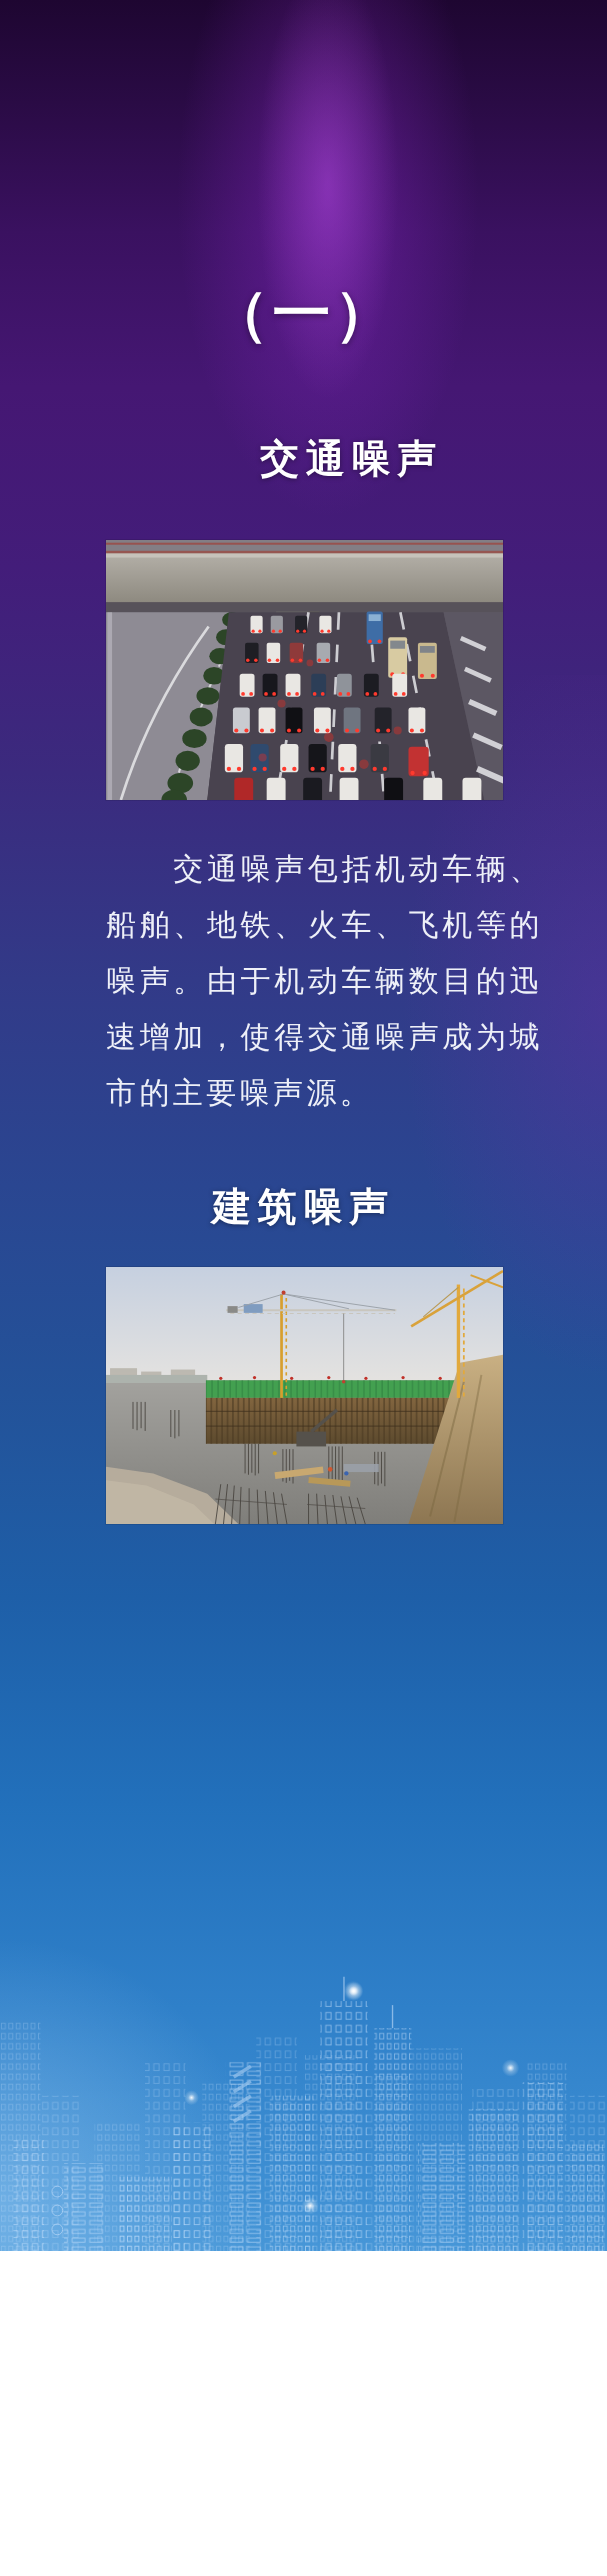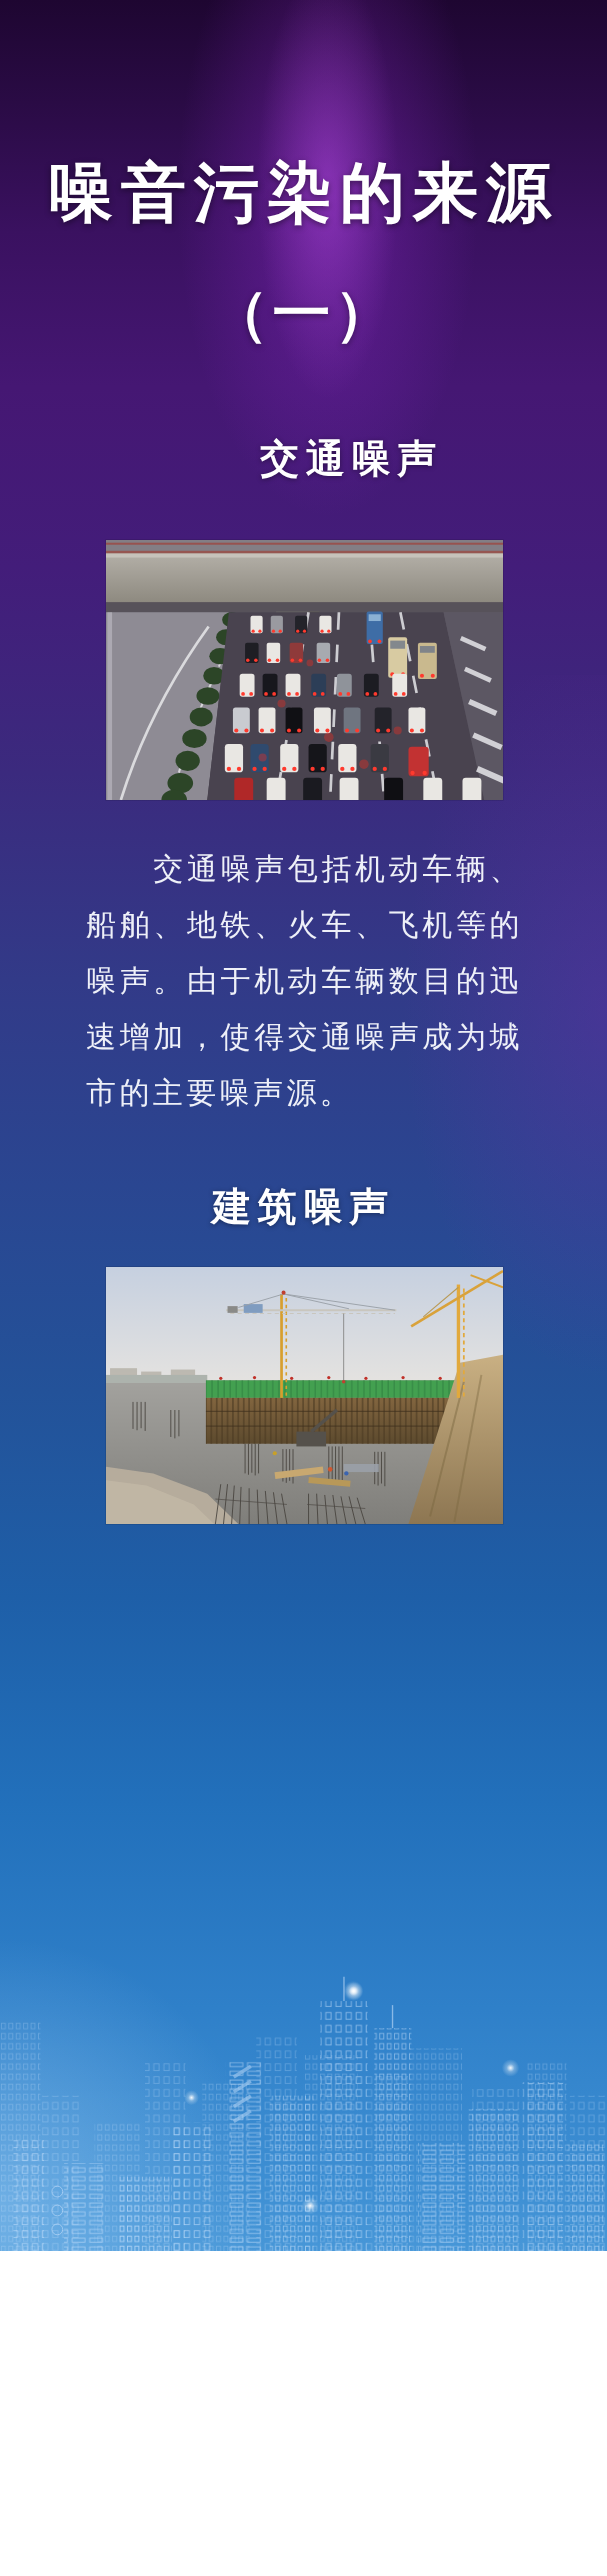--- a/index.html
+++ b/index.html
@@ -27,35 +27,34 @@
     font-weight:900;font-size:39px;letter-spacing:6.7px;
     font-family:"DejaVu Sans","Liberation Sans",sans-serif;text-shadow:0 1.3px 5.4px rgba(0,0,0,.4);}
   #h1{top:432px;padding-left:48px;} #h2{top:1180px;}
   .photo{position:absolute;left:106px;width:397px;box-shadow:0 0 0 0.7px rgba(0,0,0,.15);}
   #photo1{top:540px;height:260px;}
   #photo2{top:1267px;height:257px;}
   .photo svg{display:block;width:100%;height:100%;}
   .para{position:absolute;left:86px;width:437px;color:#eef0f8;
     font-size:30px;line-height:56px;letter-spacing:3.4px;text-align:justify;
     font-family:"DejaVu Sans","Liberation Sans",sans-serif;}
-  #para1{top:841px;} #para2{top:1571px;}
+  #para1{top:841px;margin-left:20px;} #para2{top:1571px;}
   .skyline{position:absolute;left:0;top:1920px;width:607px;height:331px;}
   .spark{position:absolute;width:17.5px;height:17.5px;border-radius:50%;pointer-events:none;
     background:radial-gradient(circle, rgba(255,255,255,.95) 0%, rgba(255,255,255,.25) 40%, rgba(255,255,255,0) 70%);}
   .footer{position:absolute;left:0;top:2251px;width:607px;height:325px;background:#ffffff;}
 </style>
 </head>
 <body>
 
 <div class="poster">
   <div class="glow-top"></div>
   <div class="glow-right"></div>
   <div class="glow-bottomleft"></div>
 
-  <div class="title">噪音污染的来源</div>
   <div class="subtitle">（一）</div>
 
   <div class="sec-heading" id="h1">交通噪声</div>
 
   <div class="photo" id="photo1">
     <svg viewBox="0 0 588 385" preserveAspectRatio="none">
       <defs>
         <linearGradient id="roadg" x1="0" y1="0" x2="0" y2="1">
           <stop offset="0" stop-color="#6b6570"></stop>
             <stop offset="1" stop-color="#3f3a45"></stop>

